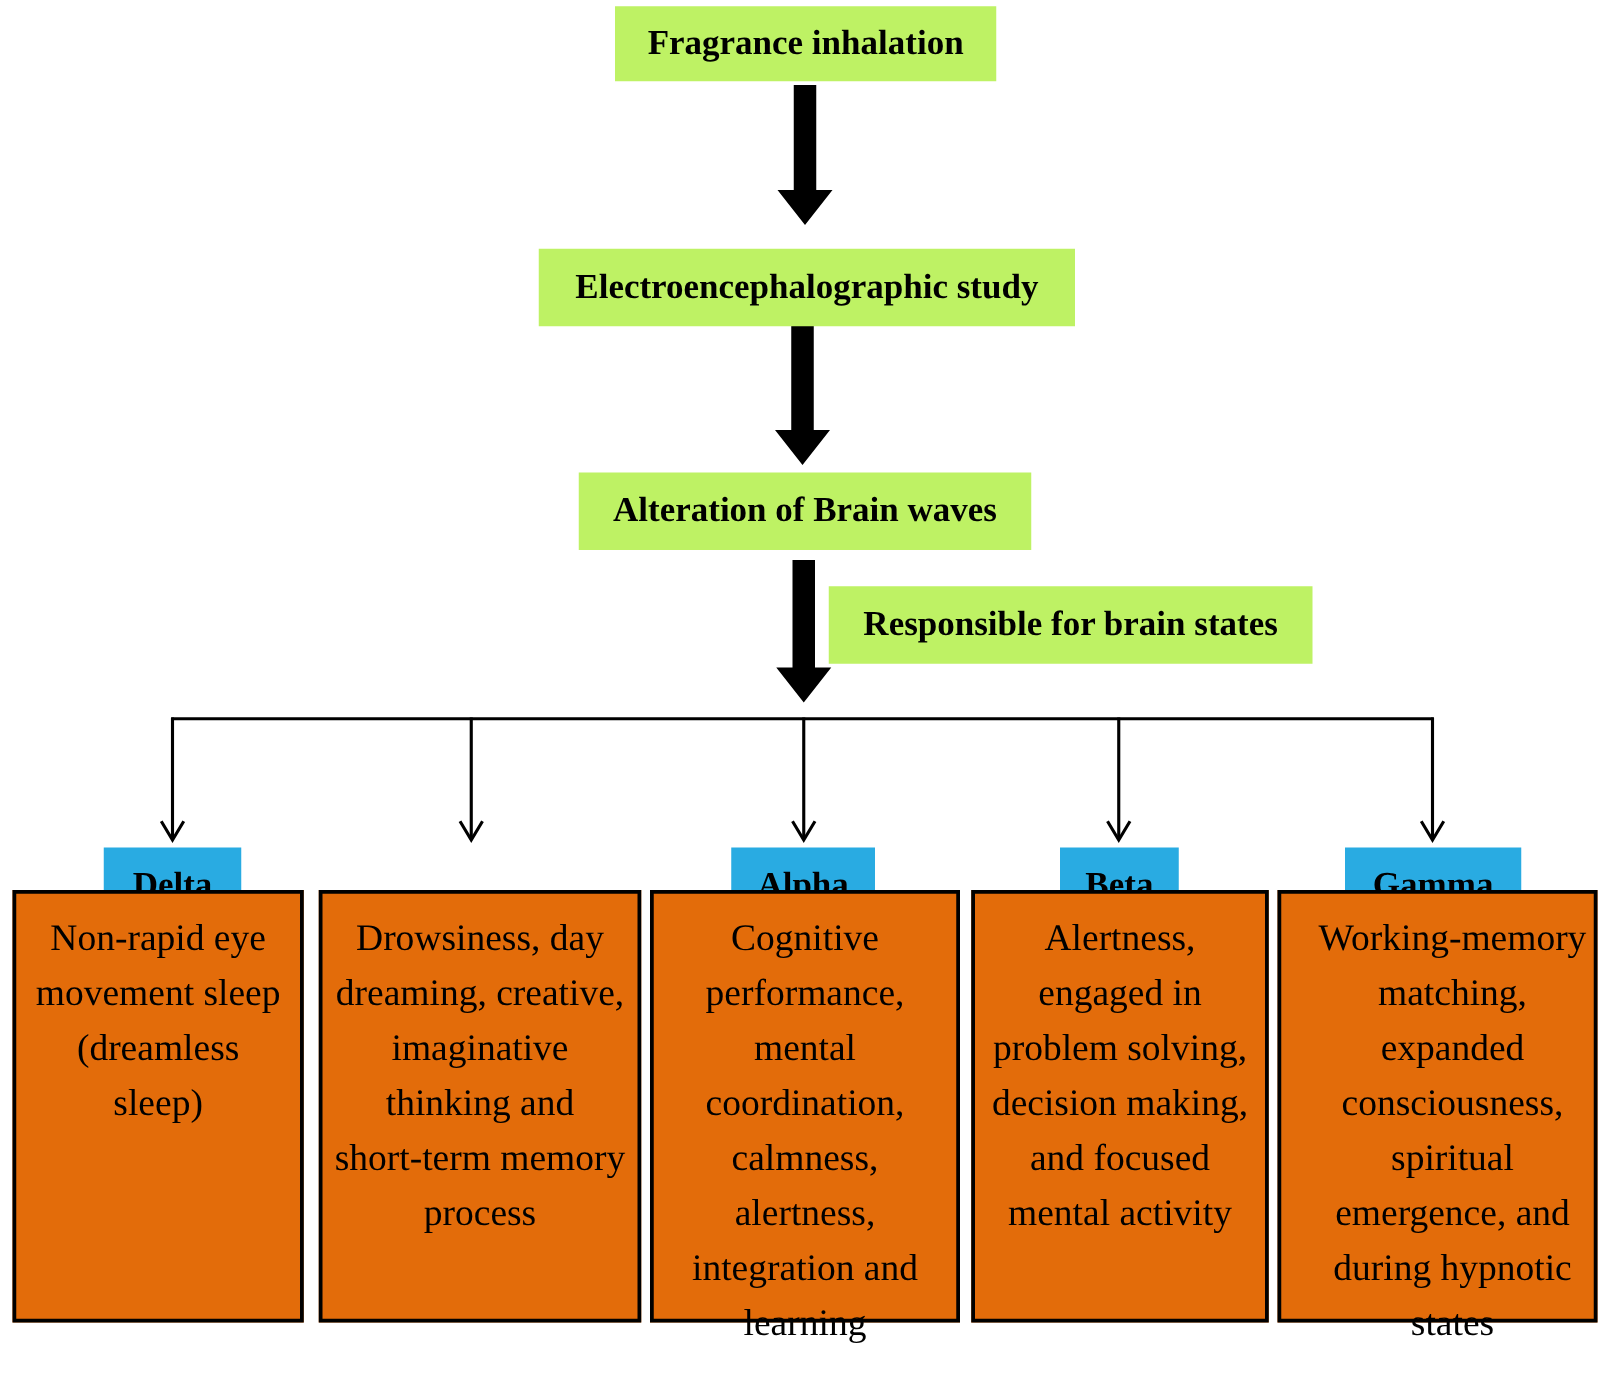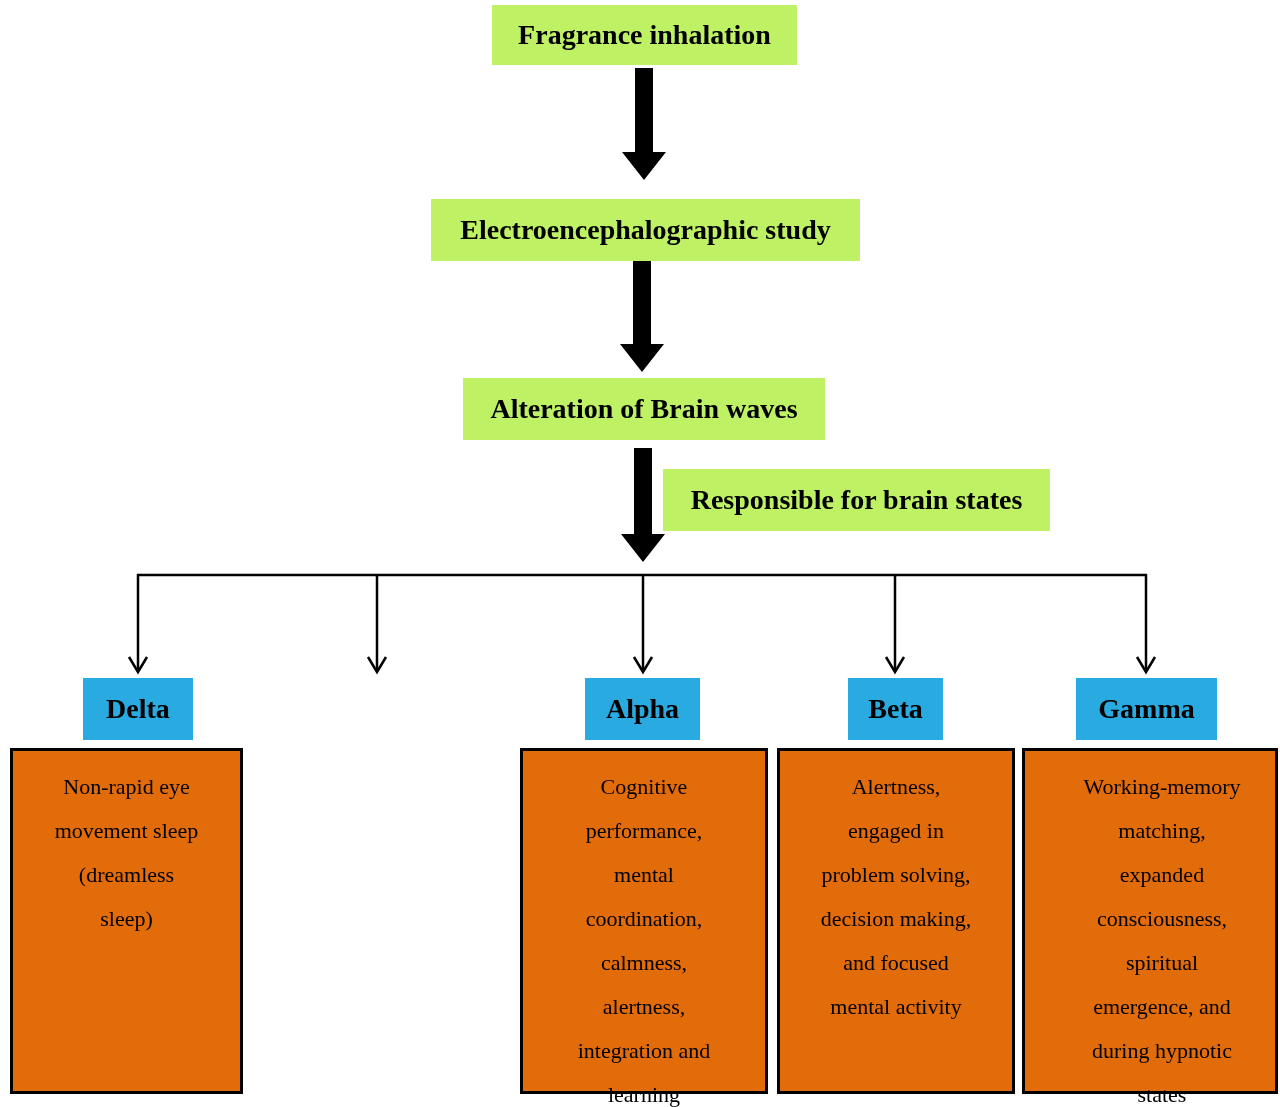--- a/index.html
+++ b/index.html
@@ -44,25 +44,25 @@
     text-align: center;
     font-weight: bold;
     font-size: 28px;
     top: 678px;
     height: 62px;
   }
   .orange-box {
     position: absolute;
     background: #E36C0A;
     border: 3px solid #000000;
-    top: 748px;
+    top: 712px;
     height: 346px;
     box-sizing: border-box;
     text-align: center;
-    font-size: 22px;
+    font-size: 30px;
     line-height: 44px;
     padding-top: 14px;
     white-space: pre-line;
   }
   #step1 { left: 492px; top: 5px;   width: 305px; height: 60px; }
   #step2 { left: 431px; top: 199px; width: 429px; height: 62px; }
   #step3 { left: 463px; top: 378px; width: 362px; height: 62px; }
   #branch-label { left: 663px; top: 469px; width: 387px; height: 62px; }
 
   #wave-delta-label { left: 83px;   width: 110px; }
@@ -120,20 +120,26 @@
 
   <div id="wave-delta-label" class="blue-box">Delta</div>
   <div id="wave-alpha-label" class="blue-box">Alpha</div>
   <div id="wave-beta-label" class="blue-box">Beta</div>
   <div id="wave-gamma-label" class="blue-box">Gamma</div>
 
   <div id="wave-delta-desc" class="orange-box">Non-rapid eye
 movement sleep
 (dreamless
 sleep)</div>
+  <div id="wave-theta-desc" class="orange-box">Drowsiness, day
+dreaming, creative,
+imaginative
+thinking and
+short-term memory
+process</div>
   <div id="wave-alpha-desc" class="orange-box">Cognitive
 performance,
 mental
 coordination,
 calmness,
 alertness,
 integration and
 learning</div>
   <div id="wave-beta-desc" class="orange-box">Alertness,
 engaged in

